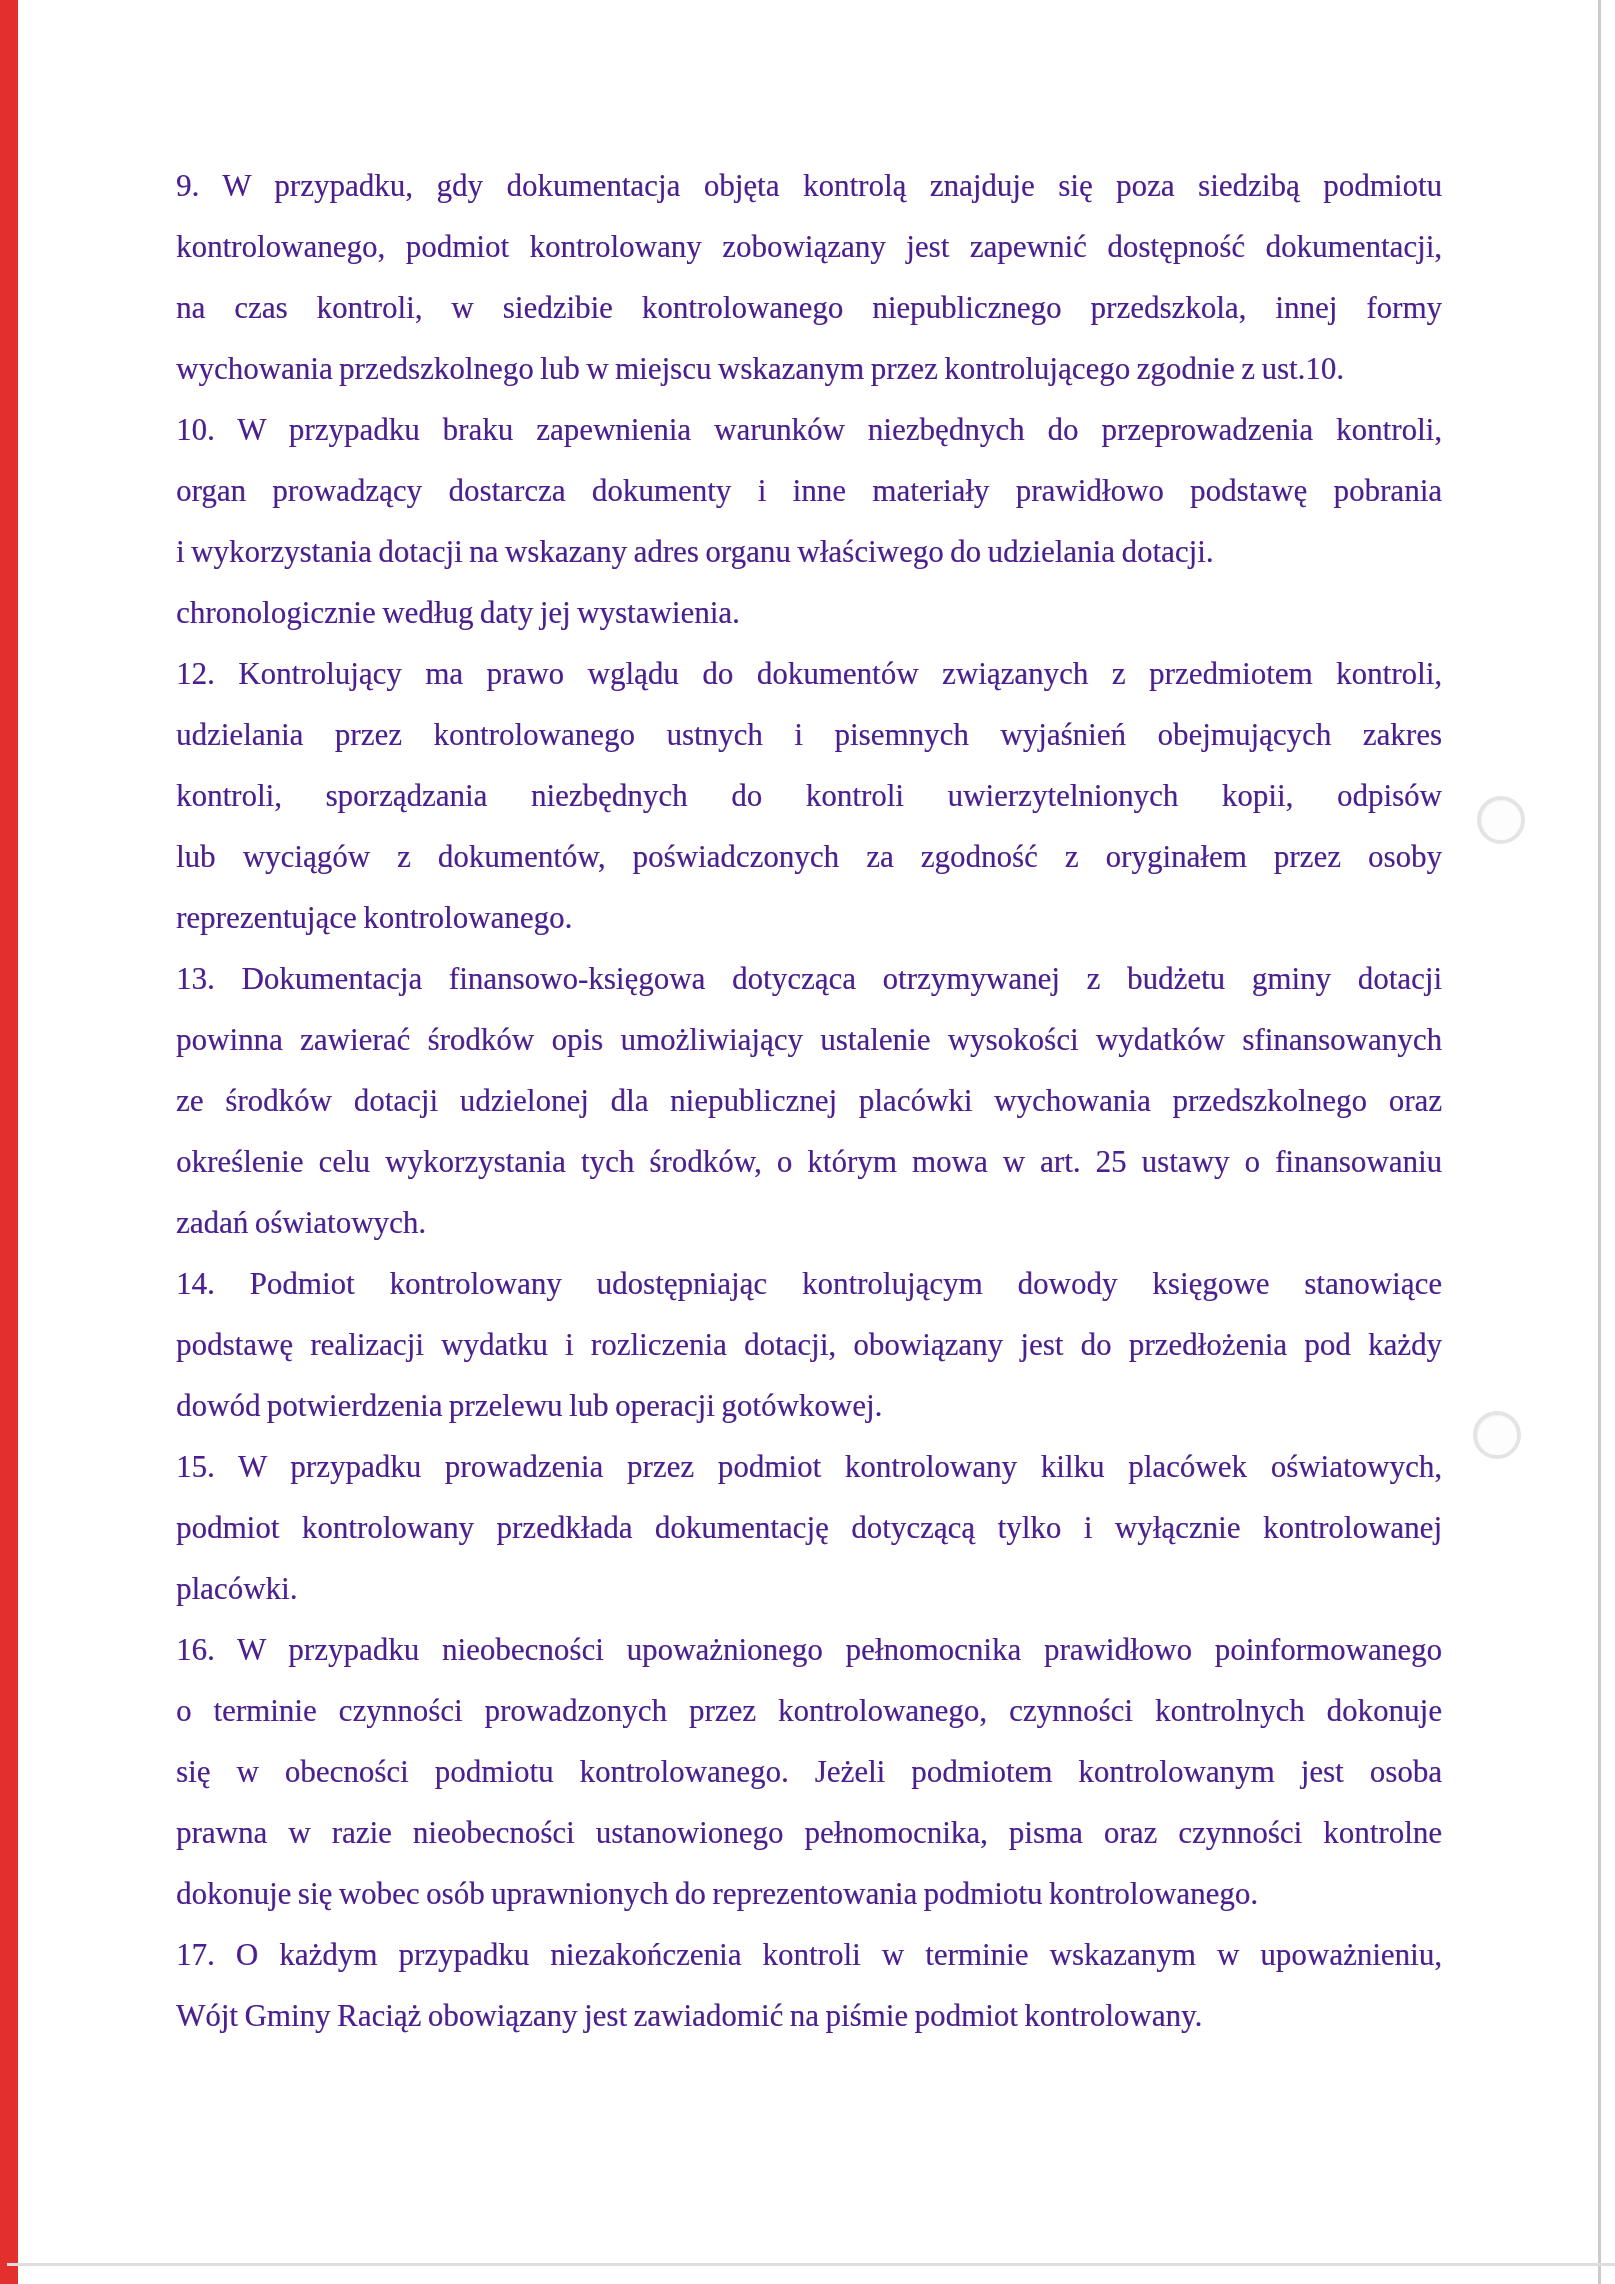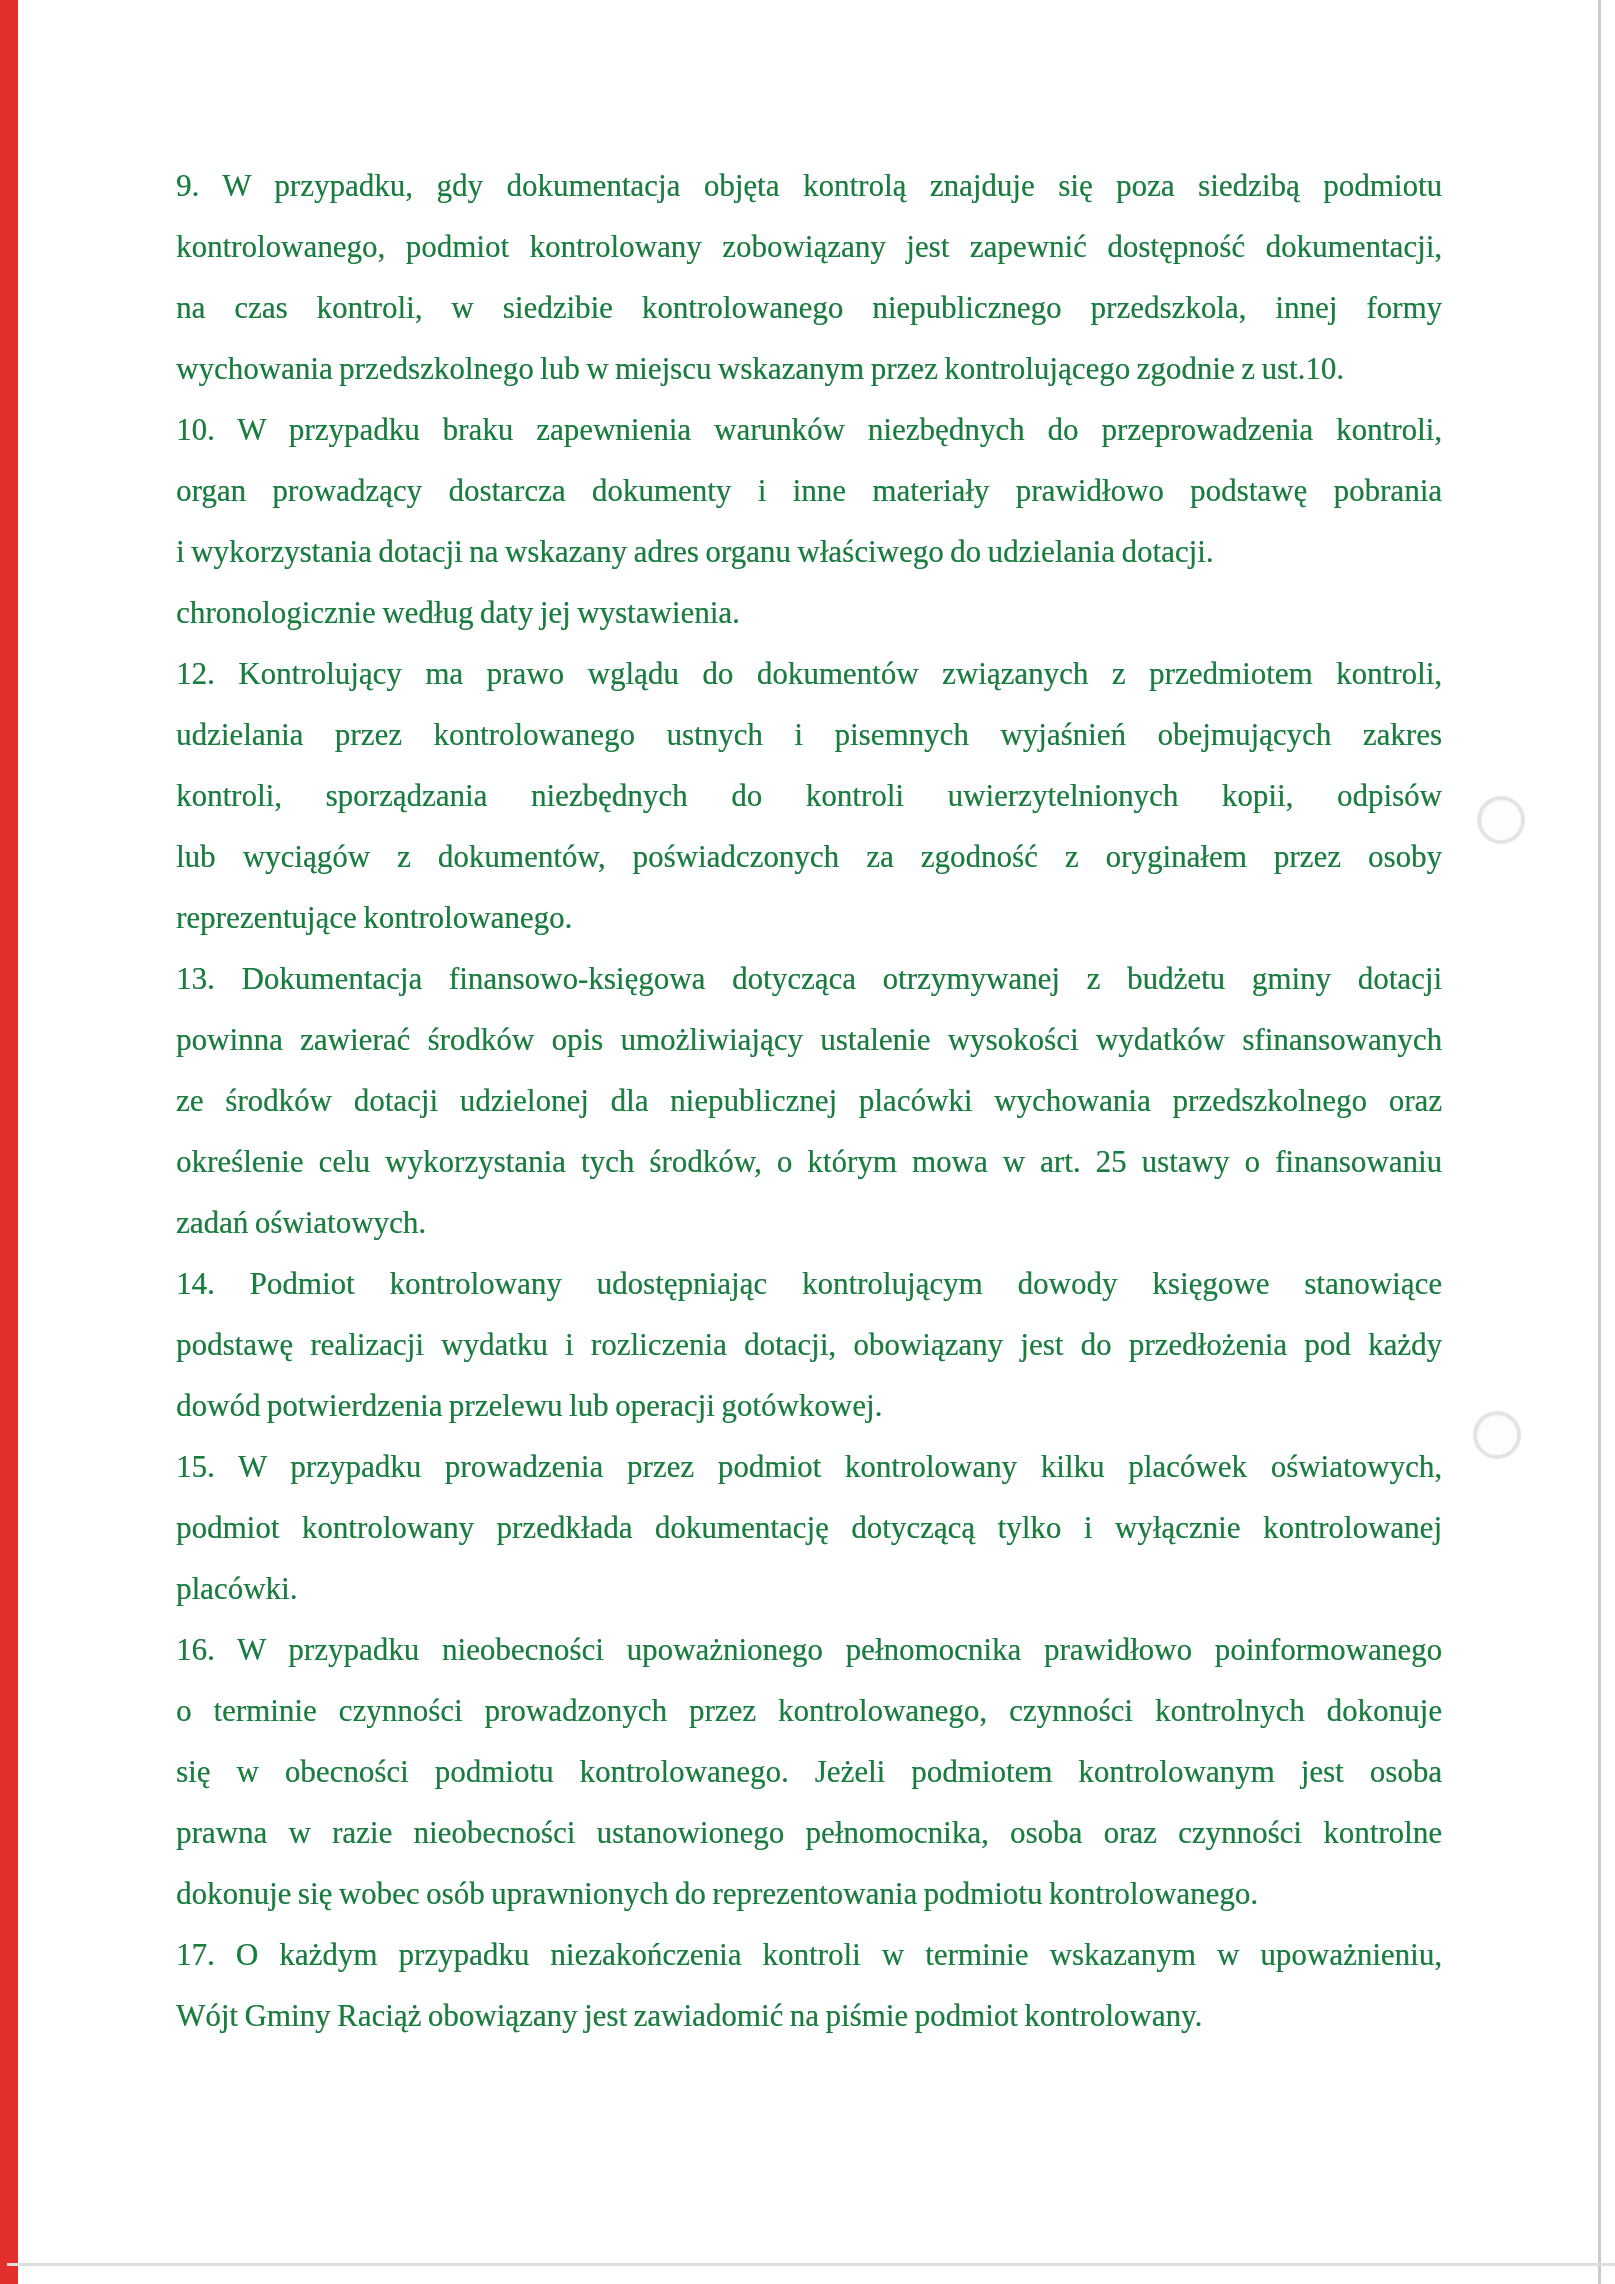--- a/index.html
+++ b/index.html
@@ -62,21 +62,21 @@
 </style>
 </head>
 <body style="background: rgb(255, 255, 255);">
 
 <div class="red-margin" style="background: rgb(227, 48, 45);"></div>
 <div class="right-edge-line" style="background: rgb(203, 203, 203);"></div>
 <div class="bottom-edge-line" style="background: rgb(222, 222, 222);"></div>
 <div class="hole-punch one" style="border-color: rgb(228, 228, 228);"></div>
 <div class="hole-punch two" style="border-color: rgb(228, 228, 228);"></div>
 
-<div class="text-block" style="color: #15803d;">
+<div class="text-block" style="color: #4c1d95;">
     <div class="paragraph">
       <div class="line">9. W przypadku, gdy dokumentacja objęta kontrolą znajduje się poza siedzibą podmiotu</div>
       <div class="line">kontrolowanego, podmiot kontrolowany zobowiązany jest zapewnić dostępność dokumentacji,</div>
       <div class="line">na czas kontroli, w siedzibie kontrolowanego niepublicznego przedszkola, innej formy</div>
       <div class="line line-last">wychowania przedszkolnego lub w miejscu wskazanym przez kontrolującego zgodnie z ust.10.</div>
     </div>
     <div class="paragraph">
       <div class="line">10. W przypadku braku zapewnienia warunków niezbędnych do przeprowadzenia kontroli,</div>
       <div class="line">organ prowadzący dostarcza dokumenty i inne materiały prawidłowo podstawę pobrania</div>
       <div class="line line-last">i wykorzystania dotacji na wskazany adres organu właściwego do udzielania dotacji.</div>
@@ -105,21 +105,21 @@
     </div>
     <div class="paragraph">
       <div class="line">15. W przypadku prowadzenia przez podmiot kontrolowany kilku placówek oświatowych,</div>
       <div class="line">podmiot kontrolowany przedkłada dokumentację dotyczącą tylko i wyłącznie kontrolowanej</div>
       <div class="line line-last">placówki.</div>
     </div>
     <div class="paragraph">
       <div class="line">16. W przypadku nieobecności upoważnionego pełnomocnika prawidłowo poinformowanego</div>
       <div class="line">o terminie czynności prowadzonych przez kontrolowanego, czynności kontrolnych dokonuje</div>
       <div class="line">się w obecności podmiotu kontrolowanego. Jeżeli podmiotem kontrolowanym jest osoba</div>
-      <div class="line">prawna w razie nieobecności ustanowionego pełnomocnika, osoba oraz czynności kontrolne</div>
+      <div class="line">prawna w razie nieobecności ustanowionego pełnomocnika, pisma oraz czynności kontrolne</div>
       <div class="line line-last">dokonuje się wobec osób uprawnionych do reprezentowania podmiotu kontrolowanego.</div>
     </div>
     <div class="paragraph">
       <div class="line">17. O każdym przypadku niezakończenia kontroli w terminie wskazanym w upoważnieniu,</div>
       <div class="line line-last">Wójt Gminy Raciąż obowiązany jest zawiadomić na piśmie podmiot kontrolowany.</div>
     </div>
   </div>
 
 
 </body></html>

